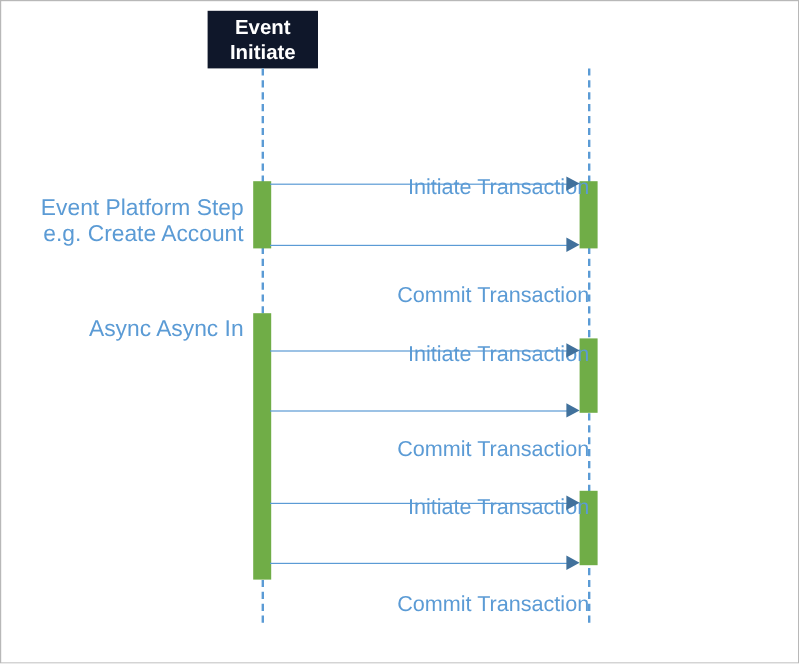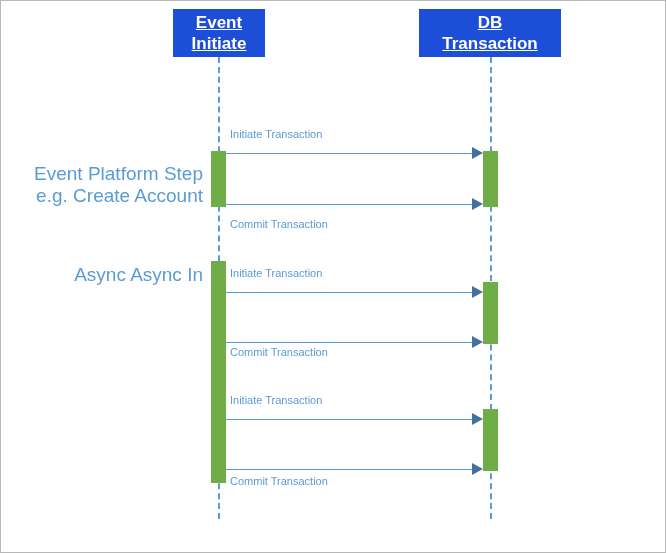--- a/index.html
+++ b/index.html
@@ -15,32 +15,31 @@
     width: 666px;
     height: 553px;
     background: #ffffff;
     border: 1px solid #b8b8b8;
     box-sizing: border-box;
     overflow: hidden;
   }
   
   .participant {
     position: absolute;
-    background: #1d4ed8;
+    background: #0f172a;
     color: #ffffff;
     font-weight: bold;
     font-size: 17px;
     line-height: 21px;
     text-align: right;
     display: flex;
     flex-direction: column;
     align-items: center;
     justify-content: center;
     box-sizing: border-box;
-    text-decoration: underline;
   }
   .participant span { display: block; white-space: nowrap; }
 
   
   .lifeline {
     position: absolute;
     width: 0;
     border-left: 2px dashed #5b9bd5;
   }
 
@@ -60,24 +59,25 @@
     position: absolute;
     width: 0;
     height: 0;
     border-top: 6px solid transparent;
     border-bottom: 6px solid transparent;
     border-left: 11px solid #41719c;
   }
   .msg-label {
     position: absolute;
     color: #5b9bd5;
-    font-size: 11px;
+    font-size: 18px;
     line-height: 20px;
     white-space: nowrap;
-    text-align: left;
+    text-align: right;
+    margin-top: 22px;
   }
 
   
   .side-label {
     position: absolute;
     color: #5b9bd5;
     font-size: 19px;
     line-height: 22px;
     white-space: nowrap;
     text-align: right;
@@ -87,24 +87,20 @@
 </head>
 <body>
 
 <div id="canvas">
 
   <div class="participant" style="left:172px; top:8px; width:92px; height:48px;">
     <span>Event</span>
     <span>Initiate</span>
   </div>
 
-  <div class="participant" style="left:418px; top:8px; width:142px; height:48px;">
-    <span>DB</span>
-    <span>Transaction</span>
-  </div>
 
   <div class="lifeline" style="left:217px; top:56px; height:462px;"></div>
   <div class="lifeline" style="left:489px; top:56px; height:462px;"></div>
 
   <div class="side-label" style="left:24px; top:162px; width:178px;">
     <span>Event Platform Step</span>
     <span>e.g. Create Account</span>
   </div>
 
   <div class="side-label" style="left:24px; top:263px; width:178px;">

